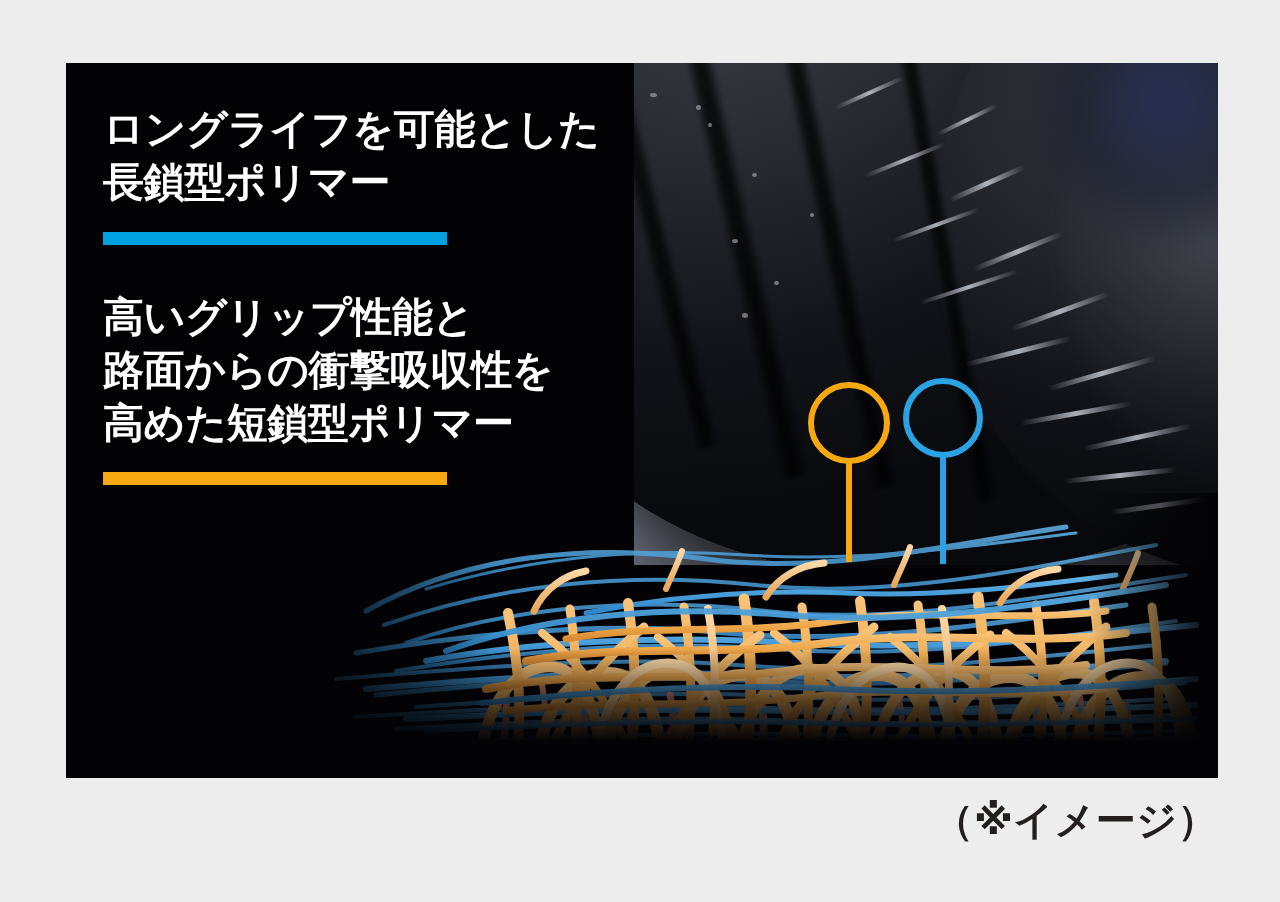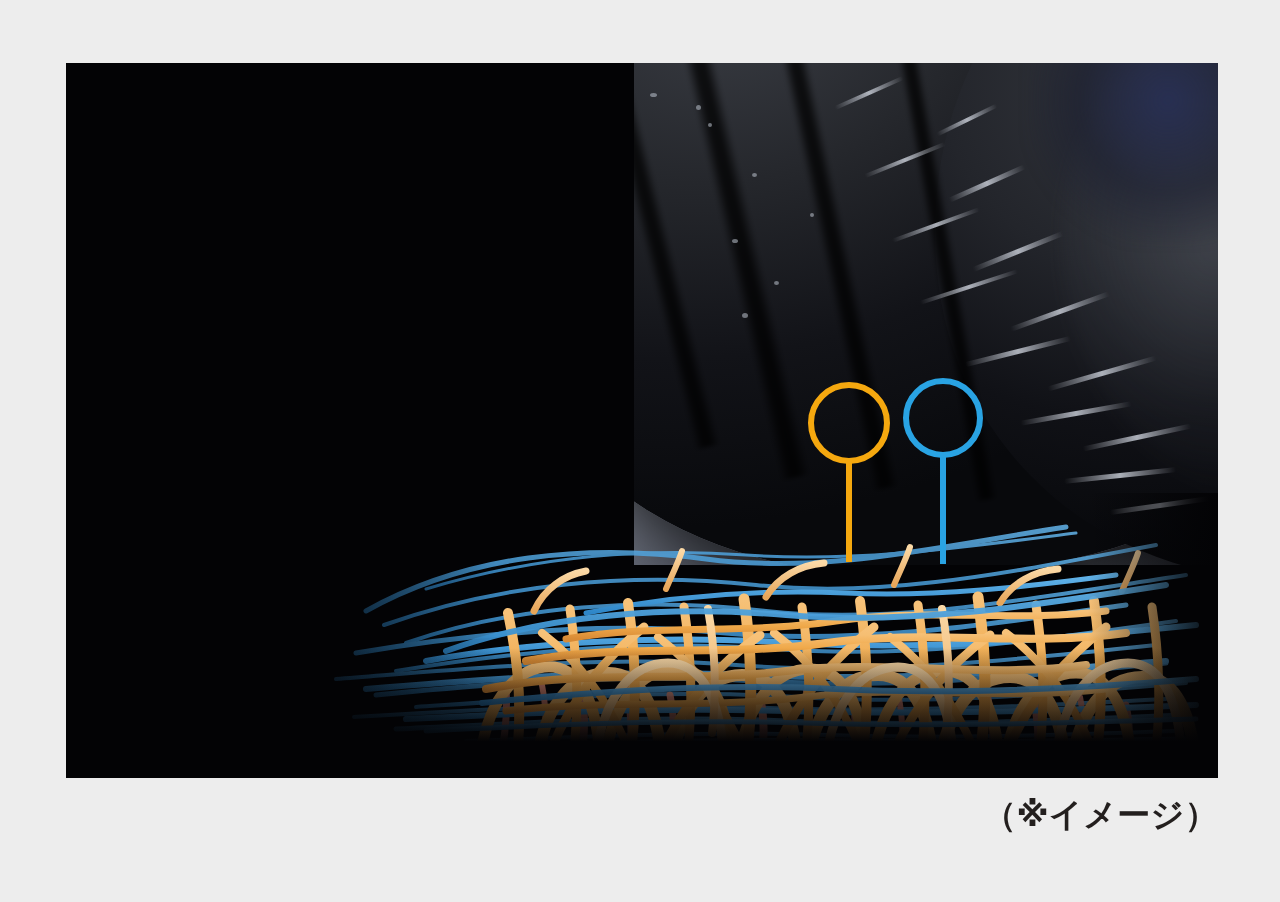--- a/index.html
+++ b/index.html
@@ -205,21 +205,21 @@
     z-index: 50;
     pointer-events: none;
   }
   .callouts svg { display: block; }
 
   
   .caption {
     position: absolute;
     right: 62px;
     top: 793px;
-    font-size: 33px;
+    font-size: 40px;
     font-weight: 700;
     color: #231f1e;
     letter-spacing: 0.01em;
     white-space: nowrap;
   }
 </style>
 </head>
 <body>
 
 <div id="stage">
@@ -407,18 +407,34 @@
           <circle cx="783" cy="360" r="38" fill="none" stroke="#f5a80f" stroke-width="6"></circle>
         </g>
 
         <g>
           <line x1="877" y1="392" x2="877" y2="501" stroke="#29a3e3" stroke-width="6"></line>
           <circle cx="877" cy="355" r="37" fill="none" stroke="#29a3e3" stroke-width="6"></circle>
         </g>
       </svg>
     </div>
 
+    <div class="textblock">
+
+      <div class="block-1">
+        <p class="headline">ロングライフを可能とした
+長鎖型ポリマー</p>
+        <div class="rule blue"></div>
+      </div>
+
+      <div class="block-2">
+        <p class="headline">高いグリップ性能と
+路面からの衝撃吸収性を
+高めた短鎖型ポリマー</p>
+        <div class="rule orange"></div>
+      </div>
+
+    </div>
 
   </div>
 
   <div class="caption">（※イメージ）</div>
 
 </div>
 
 </body></html>

